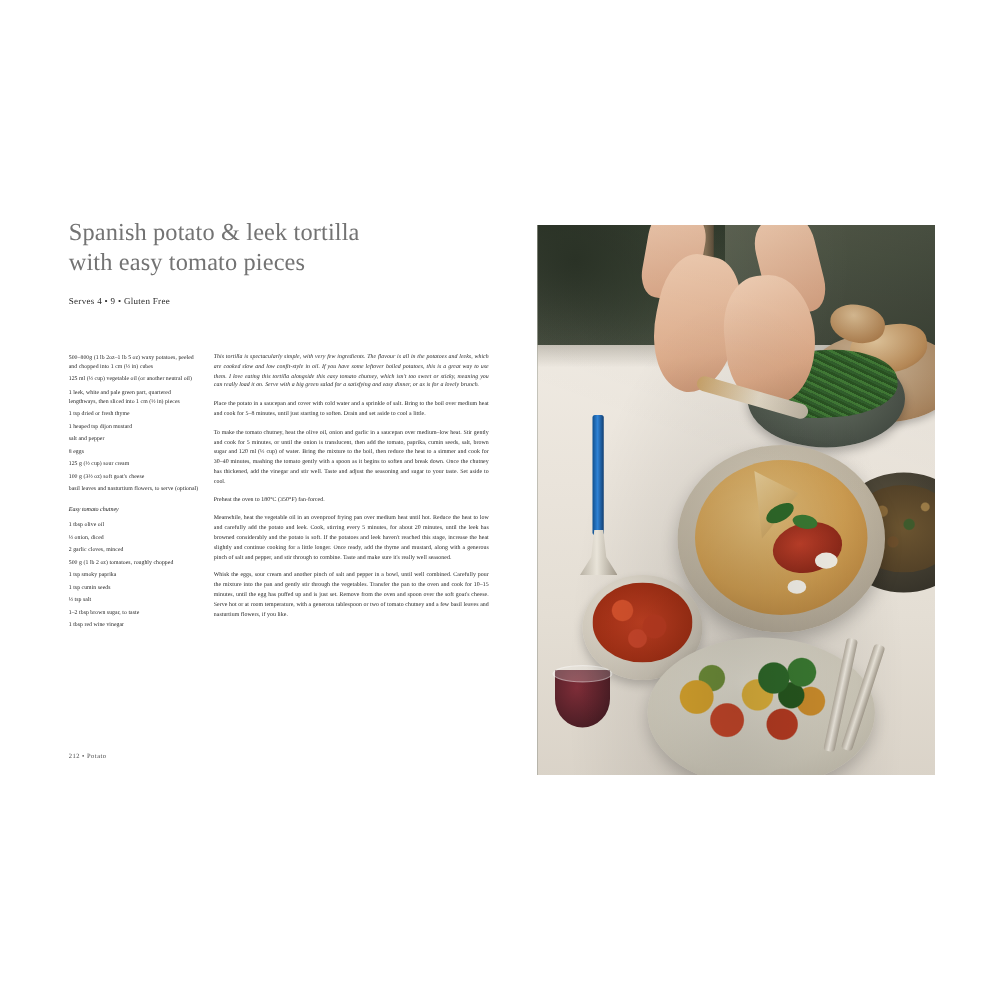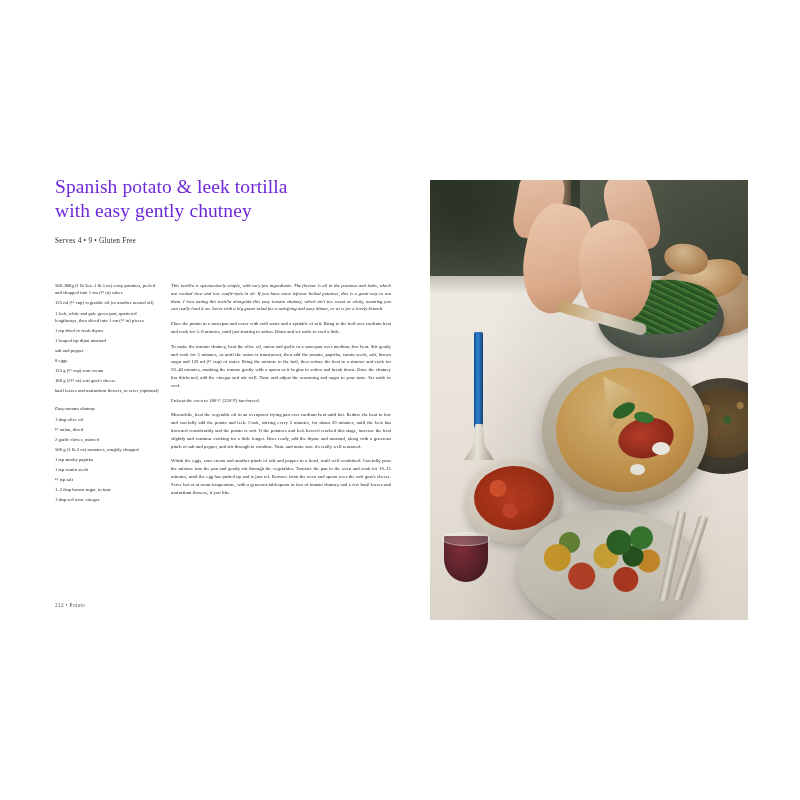--- a/index.html
+++ b/index.html
@@ -32,21 +32,21 @@
     width: 345px;
     height: 450px;
   }
 
   .recipe-title {
     font-family: "Liberation Serif", serif;
     font-size: 19.5px;
     line-height: 1.22;
     font-weight: 400;
     letter-spacing: 0.1px;
-    color: #6d28d9;
+    color: #737373;
     margin: 0;
     width: 300px;
   }
 
   .serves-line {
     margin-top: 14px;
     font-size: 7.2px;
     letter-spacing: 0.25px;
     color: #2a2a2a;
   }
@@ -447,21 +447,21 @@
 </style>
 </head>
 <body>
 
 <div class="spread">
 
   <div class="page-left">
 
     <h1 class="recipe-title">
       <span>Spanish potato &amp; leek tortilla</span><br>
-      <span>with easy gently chutney</span>
+      <span>with easy tomato pieces</span>
     </h1>
 
     <div class="serves-line">Serves 4 • 9 • Gluten Free</div>
 
     <div class="columns">
 
       <div class="col-ingredients">
         <p class="ing-line">500–800g (1 lb 2oz–1 lb 5 oz) waxy potatoes, peeled and chopped into 1 cm (½ in) cubes</p>
         <p class="ing-line">125 ml (½ cup) vegetable oil (or another neutral oil)</p>
         <p class="ing-line">1 leek, white and pale green part, quartered lengthways, then sliced into 1 cm (½ in) pieces</p>

